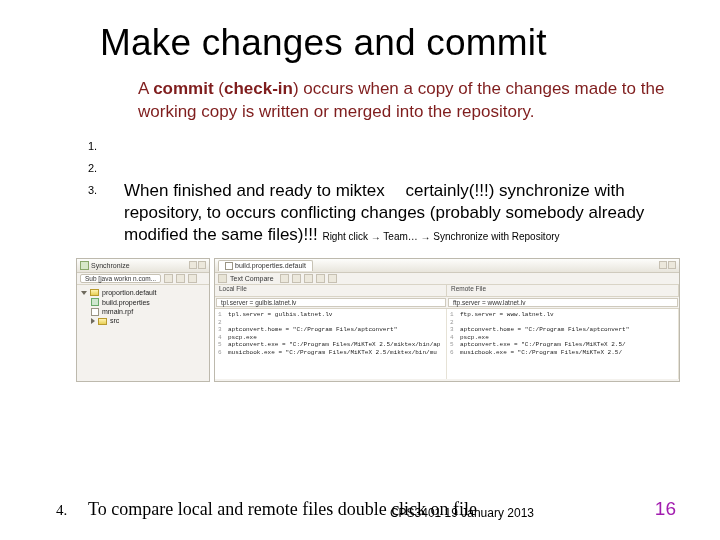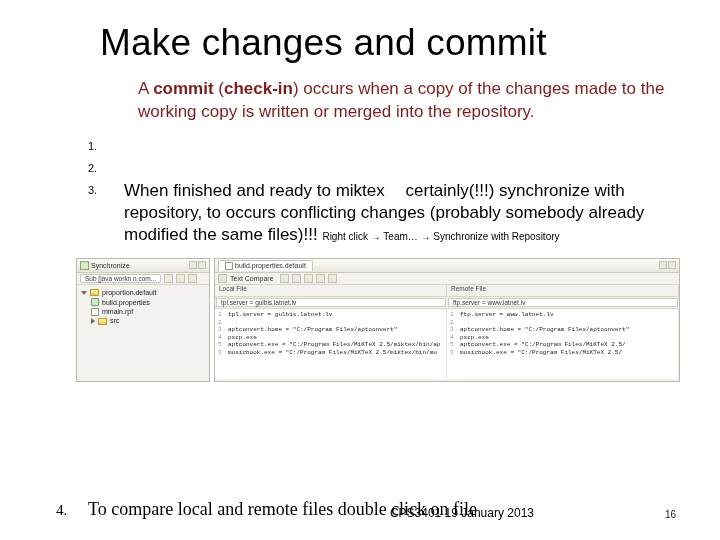--- a/index.html
+++ b/index.html
@@ -40,21 +40,21 @@
   .cmp-sub { display:flex; height:12px; border-bottom:1px solid #d9d4c6; }
   .cmp-sub div { flex:1; padding:0 4px; font-size:6.5px; color:#333; background:#fff; border:1px solid #cfcabd; margin:1px; }
   .cmp-body { display:flex; height:70px; }
   .cmp-col { flex:1; background:#fff; border-right:1px solid #e6e2d6; font-family: "Courier New", monospace; font-size:6px; line-height:1.25; padding:2px 3px; color:#222; overflow:hidden; }
   .rn { display:inline-block; width:10px; color:#999; }
 
   .step4 { position:absolute; left: 56px; bottom: 20px; display:flex; align-items:baseline; }
   .step4 .n4 { font-family: "Times New Roman", serif; font-size: 15px; width: 32px; }
   .step4 .t4 { font-family: "Times New Roman", serif; font-size: 18px; }
   .footer-left { position:absolute; right: 186px; bottom: 20px; font-size: 12px; color:#000; }
-  .footer-right { position:absolute; right: 44px; bottom: 20px; font-size: 10px; color:#0f172a; }
+  .footer-right { position:absolute; right: 44px; bottom: 20px; font-size: 19px; color:#a21caf; }
 </style>
 </head>
 <body>
 
 <div class="slide">
   <div class="title">Make changes and commit</div>
 
   <div class="intro">
     <span>A </span><span class="b" style="font-weight:700">commit</span><span> (</span><span style="font-weight:700">check-in</span><span>) occurs when a copy of the changes made to the working copy is written or merged into the repository.</span>
   </div>

